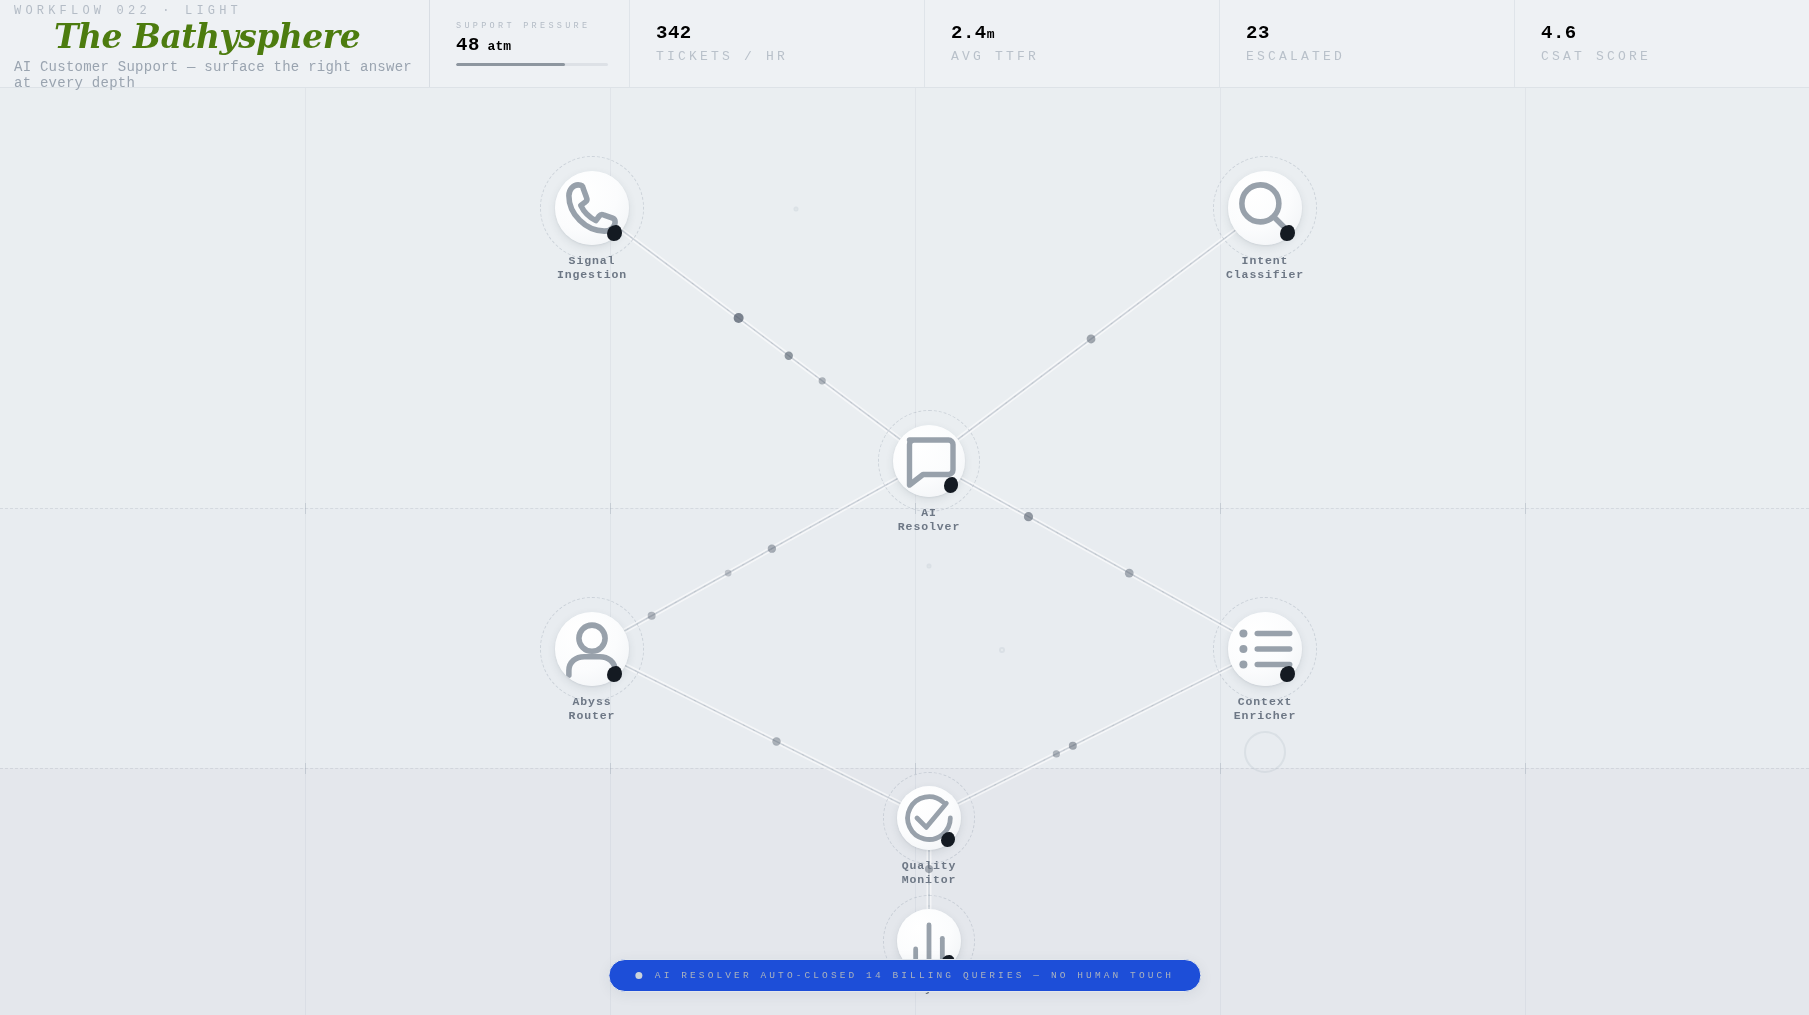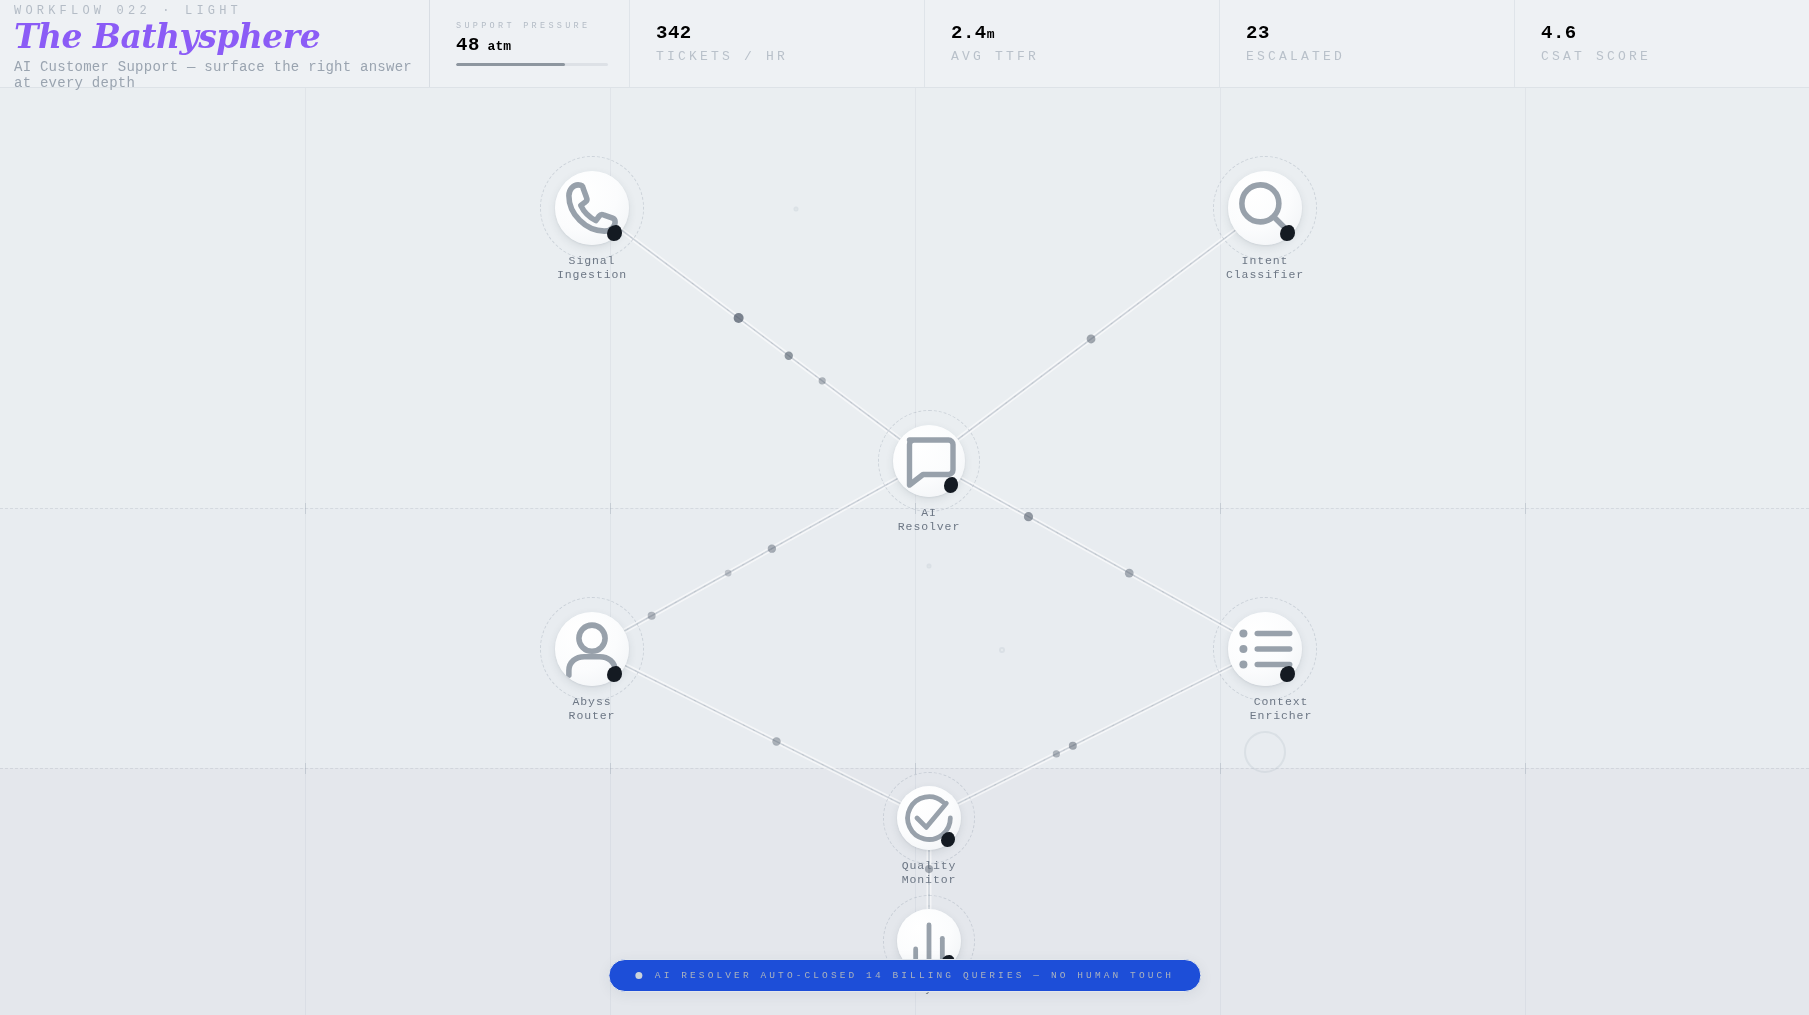--- a/index.html
+++ b/index.html
@@ -58,22 +58,23 @@
     border-right: 1px solid #d8dde3;
     display: flex; flex-direction: column; justify-content: center;
   }
   .kicker {
     font-size: 12px; letter-spacing: 4.2px; color: #b4bcc6;
     text-transform: uppercase; margin-bottom: 2px;
   }
   .wordmark {
     font-family: "DejaVu Serif", "Liberation Serif", serif;
     font-style: italic; font-weight: 700;
-    font-size: 33px; color: #8b5cf6; line-height: 1.05;
+    font-size: 33px; color: #4d7c0f; line-height: 1.05;
     letter-spacing: -0.5px;
+    margin-left: 40px;
   }
   .tagline {
     font-size: 14px; color: #9aa4b0; margin-top: 5px; letter-spacing: 0.25px;
   }
 
   .metric {
     flex: 1; padding: 0 0 0 26px;
     border-right: 1px solid #dfe4e9;
     display: flex; flex-direction: column; justify-content: center;
   }
@@ -125,21 +126,21 @@
   }
   .node-wedge {
     position: absolute; border-radius: 50%;
     background: #141a22;
     left: 50%; top: 0;
   }
   .node-label {
     position: absolute; left: 50%; transform: translateX(-50%);
     text-align: center; white-space: pre;
     font-size: 11.5px; line-height: 1.18; letter-spacing: 0.9px;
-    color: #6d7785; font-weight: 400;
+    color: #6d7785; font-weight: 700;
   }
 
   .ambient-bubble {
     position: absolute; z-index: 12;
     border-radius: 50%;
     border: 2px solid rgba(170,180,192,0.22);
     transform: translate(-50%, -50%);
   }
 
   
@@ -334,21 +335,21 @@
                 <circle cx="10" cy="14" r="2.6" fill="#98a1ab"></circle>
                 <circle cx="10" cy="24" r="2.6" fill="#98a1ab"></circle>
                 <circle cx="10" cy="34" r="2.6" fill="#98a1ab"></circle>
                 <line x1="19" y1="14" x2="40" y2="14" stroke="#98a1ab" stroke-width="3.6" fill="none" stroke-linecap="round" stroke-linejoin="round"></line>
                 <line x1="19" y1="24" x2="40" y2="24" stroke="#98a1ab" stroke-width="3.6" fill="none" stroke-linecap="round" stroke-linejoin="round"></line>
                 <line x1="19" y1="34" x2="40" y2="34" stroke="#98a1ab" stroke-width="3.6" fill="none" stroke-linecap="round" stroke-linejoin="round"></line>
               </svg>
             </span>
           </div>
           <div class="node-wedge" style="width: 14.8px; height: 16.28px; margin-left: 15.0582px; margin-top: 16.6835px; border-radius: 60% 40% 55% 45% / 55% 50% 50% 45%;"></div>
-          <div class="node-label" style="top: 46px; margin-left: 16px;">Context
+          <div class="node-label" style="top: 46px;">Context
 Enricher</div>
         </div>
         <div class="node" style="left: 929px; top: 818px;">
           <div class="node-ring" style="height: 92px; width: 92px;"></div>
           <div class="node-disc" style="height: 64px; width: 64px;">
             <span style="display: flex;">
               <svg viewBox="0 0 48 48" width="38" height="38">
                 <path d="M40 24a16 16 0 1 1-5.5-12" stroke="#98a1ab" stroke-width="3.6" fill="none" stroke-linecap="round" stroke-linejoin="round"></path>
                 <polyline points="15,24 22,31 37,13" stroke="#98a1ab" stroke-width="3.6" fill="none" stroke-linecap="round" stroke-linejoin="round"></polyline>
               </svg>

